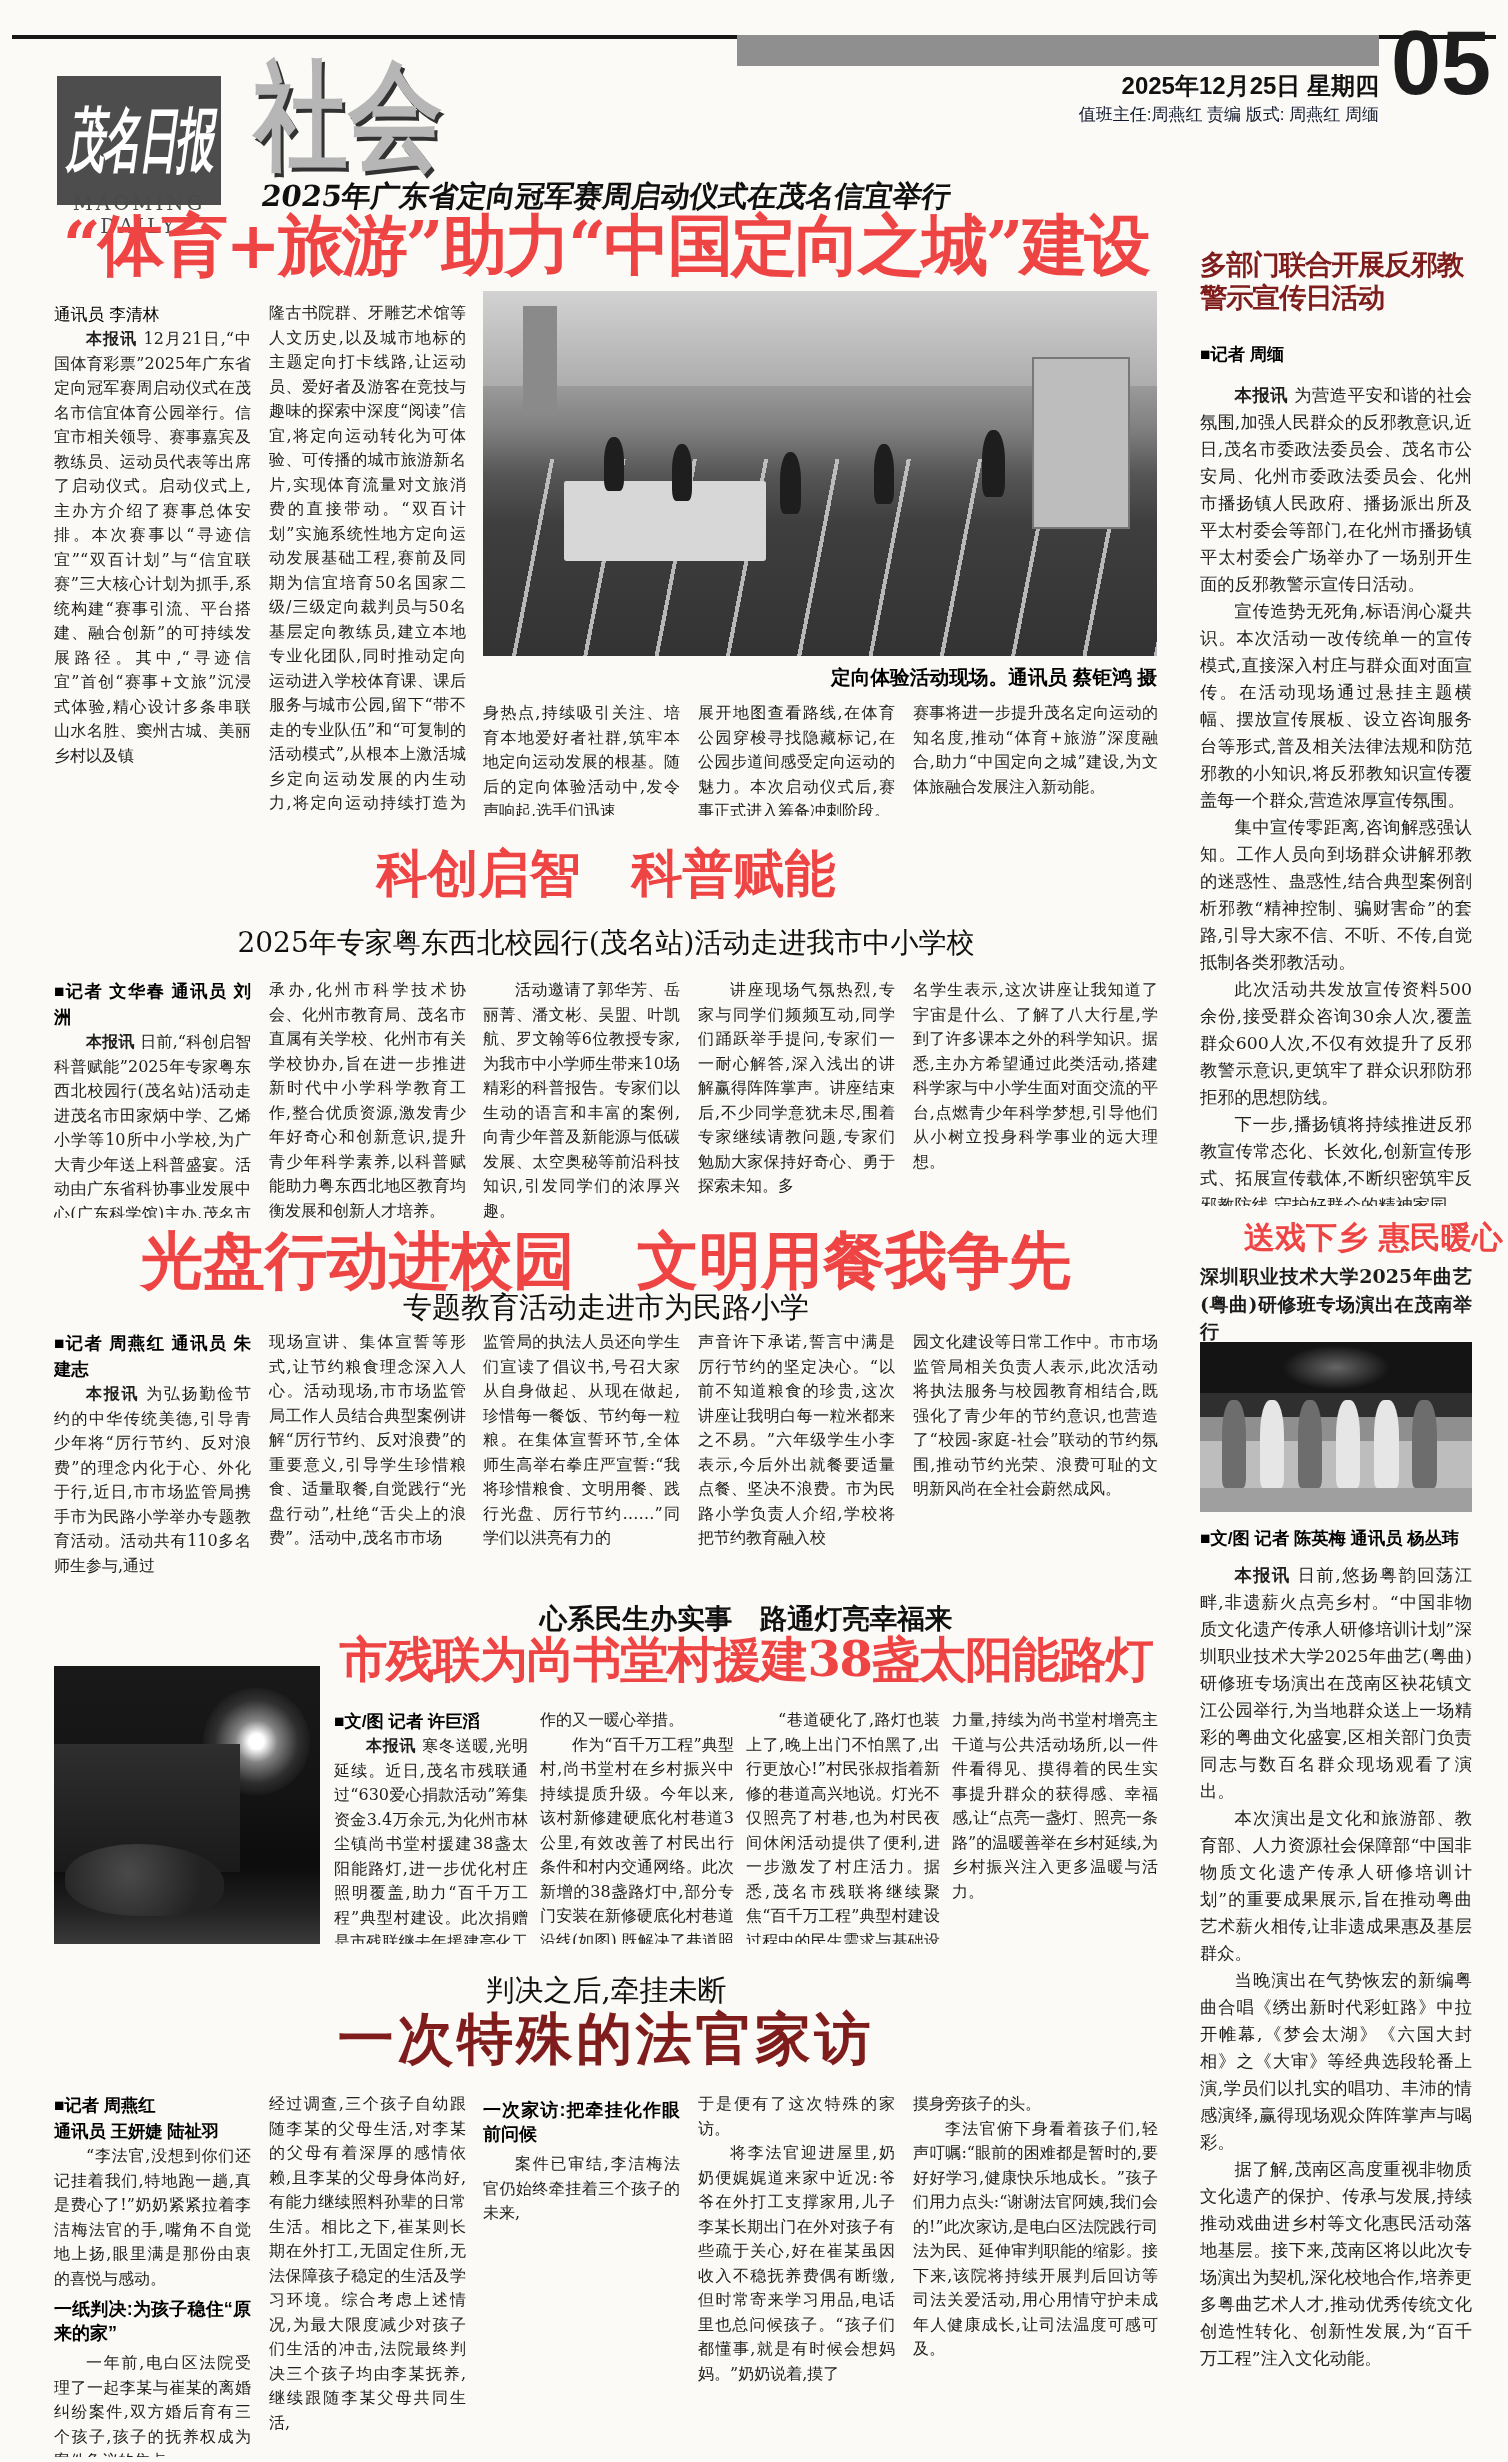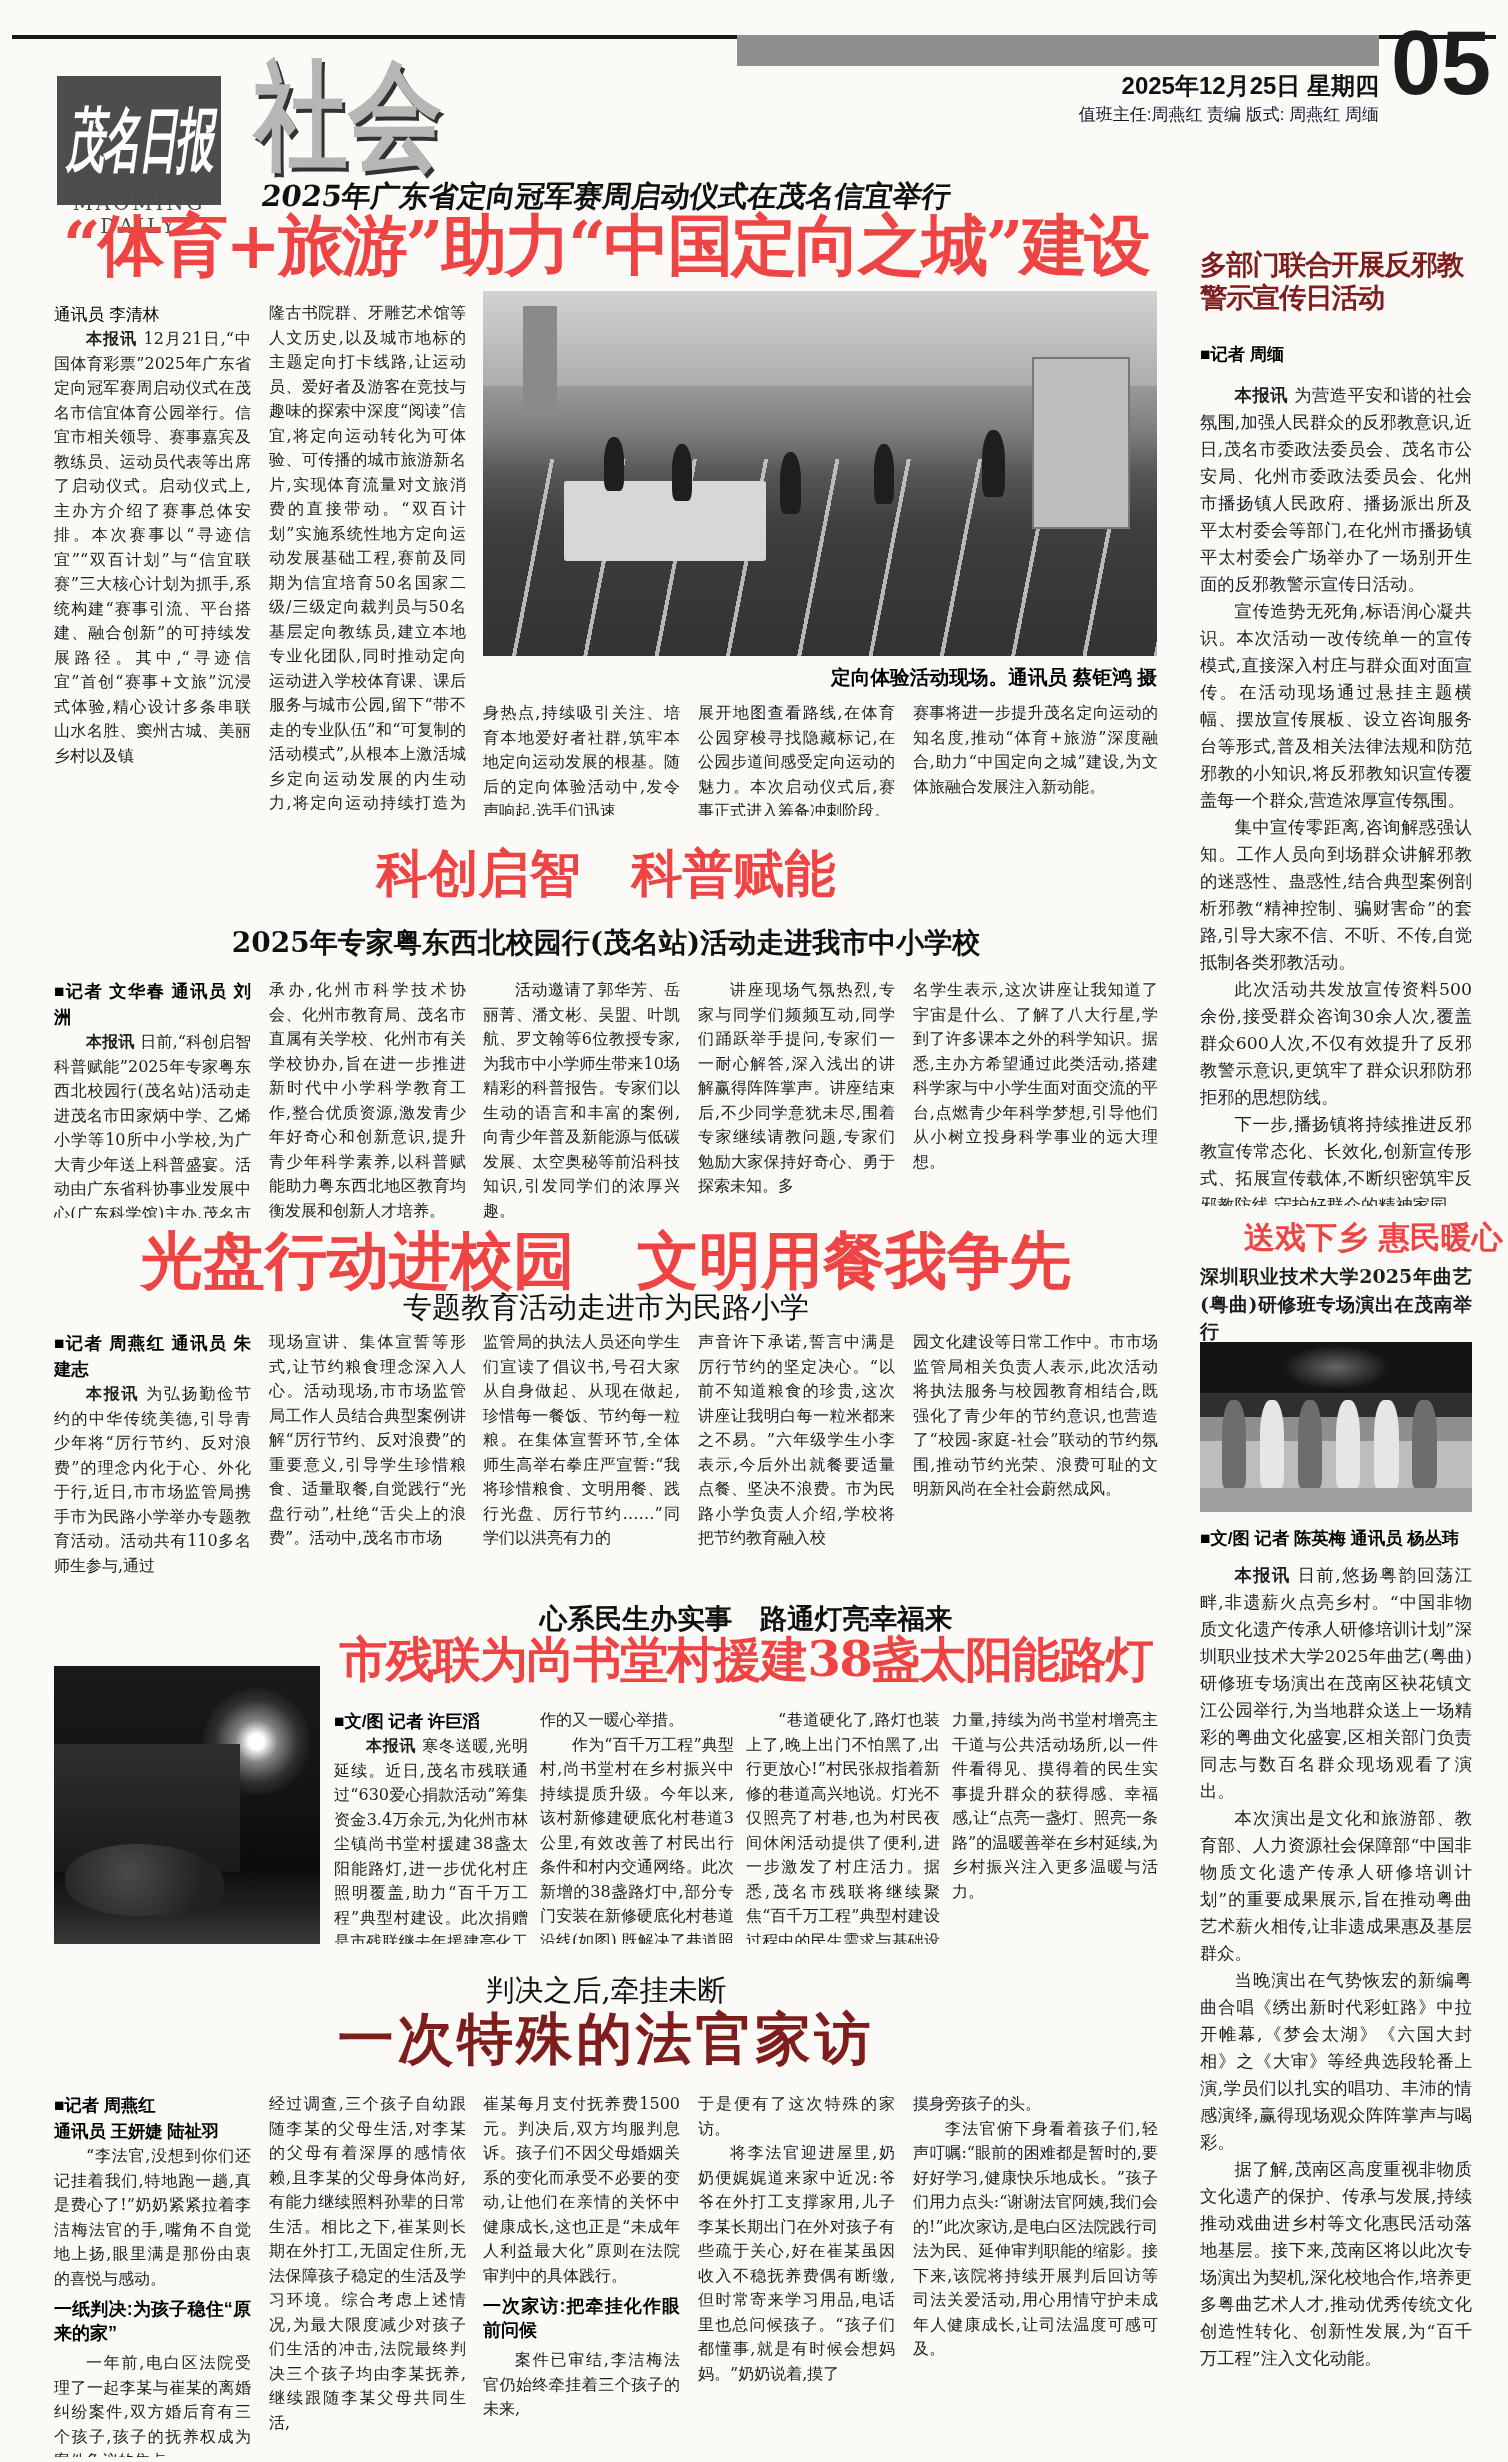--- a/index.html
+++ b/index.html
@@ -116,21 +116,21 @@
   <div class="abs byline" style="left:1200px;top:341px;width:272px;">■记者 周缅</div>
   <div class="abs rail" style="left:1200px;top:382px;width:272px;height:824px;">
       <p><b>本报讯</b> 为营造平安和谐的社会氛围,加强人民群众的反邪教意识,近日,茂名市委政法委员会、茂名市公安局、化州市委政法委员会、化州市播扬镇人民政府、播扬派出所及平太村委会等部门,在化州市播扬镇平太村委会广场举办了一场别开生面的反邪教警示宣传日活动。</p>
       <p>宣传造势无死角,标语润心凝共识。本次活动一改传统单一的宣传模式,直接深入村庄与群众面对面宣传。在活动现场通过悬挂主题横幅、摆放宣传展板、设立咨询服务台等形式,普及相关法律法规和防范邪教的小知识,将反邪教知识宣传覆盖每一个群众,营造浓厚宣传氛围。</p>
       <p>集中宣传零距离,咨询解惑强认知。工作人员向到场群众讲解邪教的迷惑性、蛊惑性,结合典型案例剖析邪教“精神控制、骗财害命”的套路,引导大家不信、不听、不传,自觉抵制各类邪教活动。</p>
       <p>此次活动共发放宣传资料500余份,接受群众咨询30余人次,覆盖群众600人次,不仅有效提升了反邪教警示意识,更筑牢了群众识邪防邪拒邪的思想防线。</p>
       <p>下一步,播扬镇将持续推进反邪教宣传常态化、长效化,创新宣传形式、拓展宣传载体,不断织密筑牢反邪教防线,守护好群众的精神家园。</p>
     </div>
 
   <div class="abs hl-serif" style="left:54px;top:846px;width:1104px;font-size:51px;">科创启智　科普赋能</div>
-  <div class="abs" style="left:54px;top:924px;width:1104px;font-size:28px;text-align:center;color:#101010;font-weight:bold;">2025年专家粤东西北校园行(茂名站)活动走进我市中小学校</div>
+  <div class="abs" style="left:54px;top:924px;width:1104px;font-size:28px;text-align:center;color:#101010;">2025年专家粤东西北校园行(茂名站)活动走进我市中小学校</div>
   <div class="abs ncol" style="left:54px;top:978px;width:197px;height:240px;">
       <div class="byline">■记者 文华春 通讯员 刘洲</div>
       <p class="p"><b>本报讯</b> 日前,“科创启智 科普赋能”2025年专家粤东西北校园行(茂名站)活动走进茂名市田家炳中学、乙烯小学等10所中小学校,为广大青少年送上科普盛宴。活动由广东省科协事业发展中心(广东科学馆)主办,茂名市科协、茂名市教育局</p>
     </div>
   <div class="abs ncol" style="left:269px;top:978px;width:197px;height:240px;">
       <p class="cont">承办,化州市科学技术协会、化州市教育局、茂名市直属有关学校、化州市有关学校协办,旨在进一步推进新时代中小学科学教育工作,整合优质资源,激发青少年好奇心和创新意识,提升青少年科学素养,以科普赋能助力粤东西北地区教育均衡发展和创新人才培养。</p>
     </div>
   <div class="abs ncol" style="left:483px;top:978px;width:197px;height:240px;">
       <p class="p">活动邀请了郭华芳、岳丽菁、潘文彬、吴盟、叶凯航、罗文翰等6位教授专家,为我市中小学师生带来10场精彩的科普报告。专家们以生动的语言和丰富的案例,向青少年普及新能源与低碳发展、太空奥秘等前沿科技知识,引发同学们的浓厚兴趣。</p>
     </div>
@@ -207,21 +207,20 @@
       <div class="byline">■记者 周燕红</div>
       <div class="byline">通讯员 王妍婕 陆祉羽</div>
       <p class="p">“李法官,没想到你们还记挂着我们,特地跑一趟,真是费心了!”奶奶紧紧拉着李洁梅法官的手,嘴角不自觉地上扬,眼里满是那份由衷的喜悦与感动。</p>
       <div class="subhead">一纸判决:为孩子稳住“原来的家”</div>
       <p class="p">一年前,电白区法院受理了一起李某与崔某的离婚纠纷案件,双方婚后育有三个孩子,孩子的抚养权成为案件争议的焦点。</p>
     </div>
   <div class="abs ncol" style="left:269px;top:2092px;width:197px;height:365px;">
       <p class="cont">经过调查,三个孩子自幼跟随李某的父母生活,对李某的父母有着深厚的感情依赖,且李某的父母身体尚好,有能力继续照料孙辈的日常生活。相比之下,崔某则长期在外打工,无固定住所,无法保障孩子稳定的生活及学习环境。综合考虑上述情况,为最大限度减少对孩子们生活的冲击,法院最终判决三个孩子均由李某抚养,继续跟随李某父母共同生活,</p>
     </div>
   <div class="abs ncol" style="left:483px;top:2092px;width:197px;height:365px;">
-      <p class="cont">崔某每月支付抚养费1500元。判决后,双方均服判息诉。孩子们不因父母婚姻关系的变化而承受不必要的变动,让他们在亲情的关怀中健康成长,这也正是“未成年人利益最大化”原则在法院审判中的具体践行。</p>
       <div class="subhead">一次家访:把牵挂化作眼前问候</div>
       <p class="p">案件已审结,李洁梅法官仍始终牵挂着三个孩子的未来,</p>
     </div>
   <div class="abs ncol" style="left:913px;top:2092px;width:245px;height:365px;">
       <p class="cont">摸身旁孩子的头。</p>
       <p class="p">李法官俯下身看着孩子们,轻声叮嘱:“眼前的困难都是暂时的,要好好学习,健康快乐地成长。”孩子们用力点头:“谢谢法官阿姨,我们会的!”此次家访,是电白区法院践行司法为民、延伸审判职能的缩影。接下来,该院将持续开展判后回访等司法关爱活动,用心用情守护未成年人健康成长,让司法温度可感可及。</p>
     </div>
   <div class="abs ncol" style="left:698px;top:2092px;width:197px;height:365px;">
       <p class="cont">于是便有了这次特殊的家访。</p>
       <p class="p">将李法官迎进屋里,奶奶便娓娓道来家中近况:爷爷在外打工支撑家用,儿子李某长期出门在外对孩子有些疏于关心,好在崔某虽因收入不稳抚养费偶有断缴,但时常寄来学习用品,电话里也总问候孩子。“孩子们都懂事,就是有时候会想妈妈。”奶奶说着,摸了</p>

